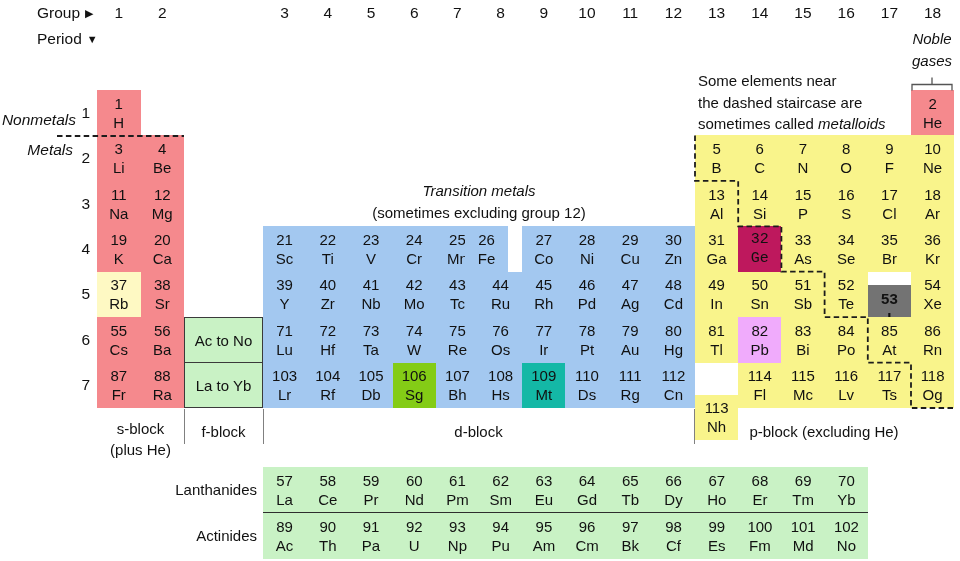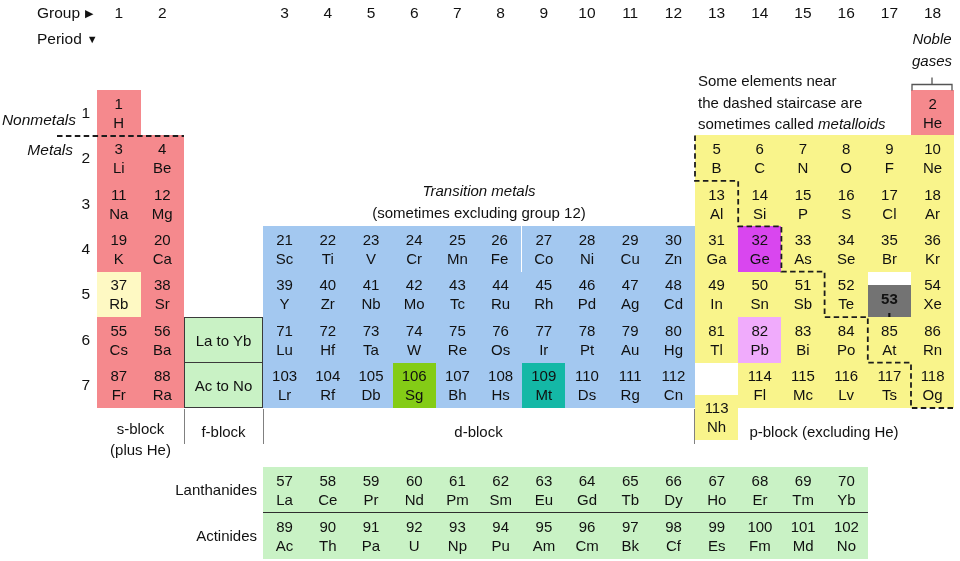--- a/index.html
+++ b/index.html
@@ -173,21 +173,21 @@
         <div>V</div>
       </div>
       <div class="cell" style="left: 392.6px; top: 226.29px; width: 43.2px; height: 45.43px; background: rgb(163, 200, 240);">
         <div>24</div>
         <div>Cr</div>
       </div>
       <div class="cell" style="left: 435.8px; top: 226.29px; width: 43.2px; height: 45.43px; background: rgb(163, 200, 240);">
         <div>25</div>
         <div>Mn</div>
       </div>
-      <div class="cell" style="left: 478px; top: 226.29px; width: 43.2px; height: 45.43px; background: rgb(163, 200, 240);">
+      <div class="cell" style="left: 465px; top: 226.29px; width: 43.2px; height: 45.43px; background: rgb(163, 200, 240);">
         <div>26</div>
         <div>Fe</div>
       </div>
       <div class="cell" style="left: 522.2px; top: 226.29px; width: 43.2px; height: 45.43px; background: rgb(163, 200, 240);">
         <div>27</div>
         <div>Co</div>
       </div>
       <div class="cell" style="left: 565.4px; top: 226.29px; width: 43.2px; height: 45.43px; background: rgb(163, 200, 240);">
         <div>28</div>
         <div>Ni</div>
@@ -197,21 +197,21 @@
         <div>Cu</div>
       </div>
       <div class="cell" style="left: 651.8px; top: 226.29px; width: 43.2px; height: 45.43px; background: rgb(163, 200, 240);">
         <div>30</div>
         <div>Zn</div>
       </div>
       <div class="cell" style="left: 695px; top: 226.29px; width: 43.2px; height: 45.43px; background: rgb(249, 244, 139);">
         <div>31</div>
         <div>Ga</div>
       </div>
-      <div class="cell" style="left: 738.2px; top: 226.29px; width: 43.2px; height: 45.43px; background: #d946ef;">
+      <div class="cell" style="left: 738.2px; top: 226.29px; width: 43.2px; height: 45.43px; background: #be185d; font-family: Liberation Mono, monospace;">
         <div>32</div>
         <div>Ge</div>
       </div>
       <div class="cell" style="left: 781.4px; top: 226.29px; width: 43.2px; height: 45.43px; background: rgb(249, 244, 139);">
         <div>33</div>
         <div>As</div>
       </div>
       <div class="cell" style="left: 824.6px; top: 226.29px; width: 43.2px; height: 45.43px; background: rgb(249, 244, 139);">
         <div>34</div>
         <div>Se</div>
@@ -455,22 +455,22 @@
     <div>the dashed staircase are</div>
     <div><span>sometimes called </span><span style="font-style:italic">metalloids</span></div>
   </div>
 
   <div class="transition-note">
     <div style="font-style:italic">Transition metals</div>
     <div>(sometimes excluding group 12)</div>
   </div>
 
   <div class="fph-wrap">
+    <div class="fph fgreen" style="background: rgb(201, 242, 197);">Ac to No</div>
     <div class="fph fgreen" style="background: rgb(201, 242, 197);">La to Yb</div>
-    <div class="fph fgreen" style="background: rgb(201, 242, 197);">Ac to No</div>
   </div>
 
   <div class="vline" style="left:183.5px;"></div>
   <div class="vline" style="left:262.5px;"></div>
   <div class="vline" style="left:693.5px;"></div>
   <div class="legend-label" style="left:97px;width:87px;top:418px;">
     <div>s-block</div>
     <div>(plus He)</div>
   </div>
   <div class="legend-label" style="left:184px;width:79px;top:421px;">f-block</div>

